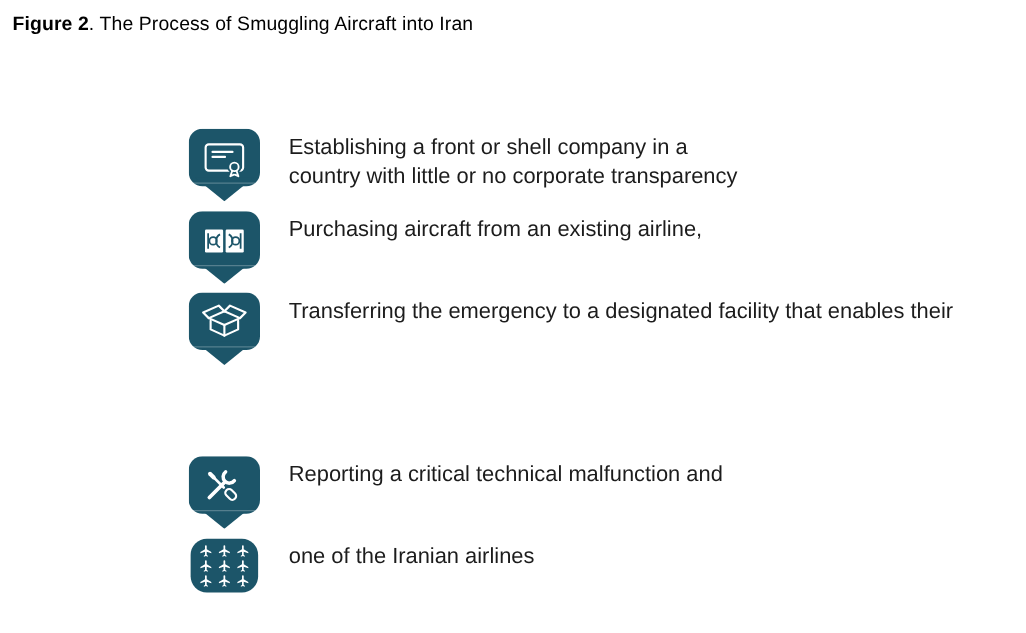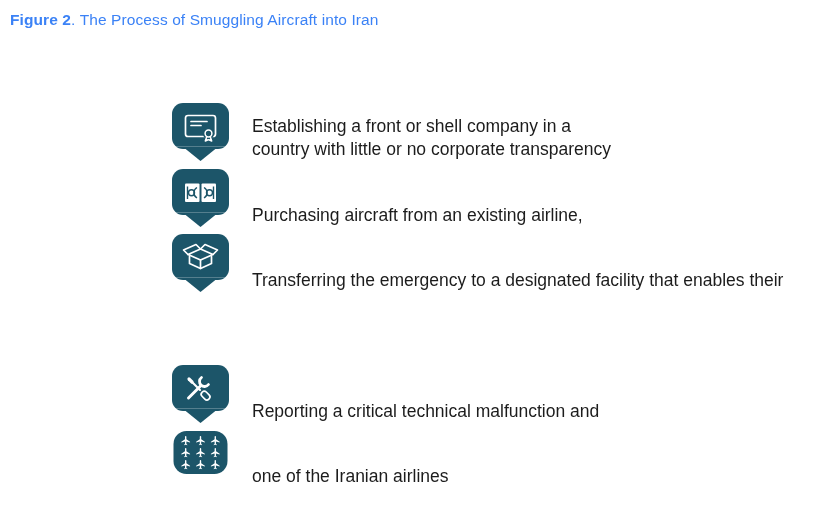--- a/index.html
+++ b/index.html
@@ -6,26 +6,26 @@
   body{
     width:821px;height:506px;
     background:#ffffff;
     font-family:"Liberation Sans", sans-serif;
     position:relative;
     overflow:hidden;
   }
   .canvas{position:absolute;inset:0;}
   .figure-caption{
     position:absolute;left:10px;top:11px;
-    font-size:15.5px;color:#3b82f6;letter-spacing:0.1px;
+    font-size:15.5px;color:#000000;letter-spacing:0.1px;
   }
   .figure-caption .bold{font-weight:bold;}
   .step{
-    position:absolute;left:133px;
-    display:flex;align-items:flex-end;padding-left:39px;
+    position:absolute;left:112px;
+    display:flex;align-items:flex-start;padding-left:39px;
   }
   .icon-wrap{
     width:57px;height:58px;flex:0 0 57px;
     display:flex;justify-content:center;align-items:flex-start;
   }
   .step-text{
     margin-left:23px;padding-top:3px;
     font-size:17.5px;line-height:23px;color:#1c1c1c;
     white-space:nowrap;
   }

